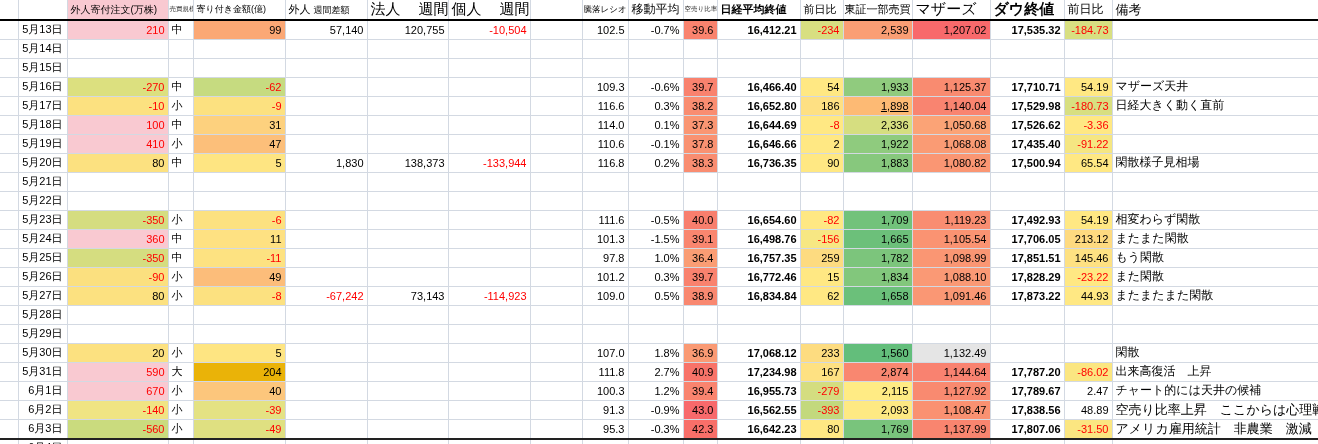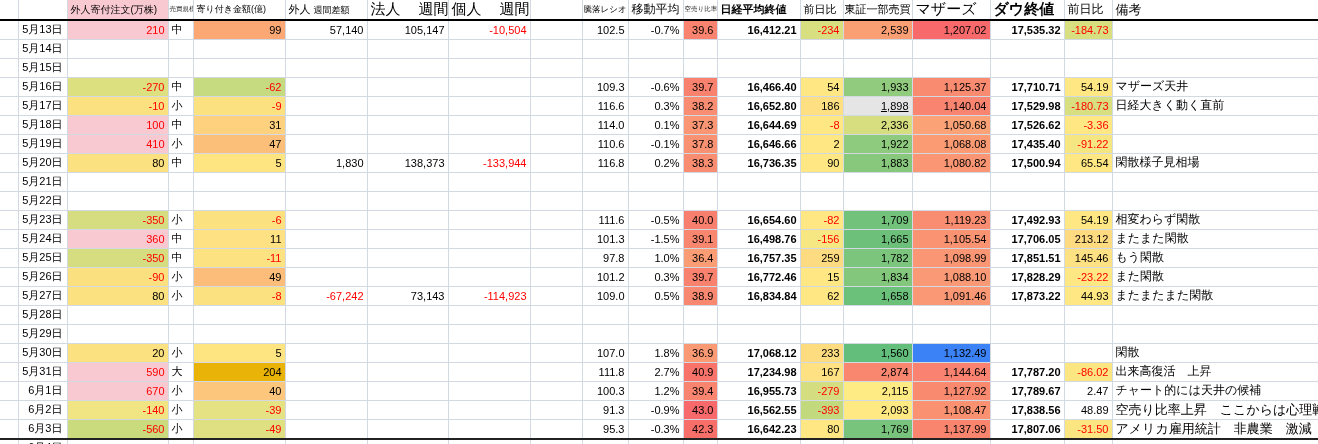--- a/index.html
+++ b/index.html
@@ -87,21 +87,21 @@
       </tr>
     </thead>
     <tbody>
         <tr>
           <td class="rowhead"></td>
           <td class="date">5月13日</td>
           <td class="num red" style="background: rgb(249, 201, 209);">210</td>
           <td class="size">中</td>
           <td class="num" style="background: rgb(251, 168, 117);">99</td>
           <td class="num">57,140</td>
-          <td class="num">105,147</td>
+          <td class="num">120,755</td>
           <td class="num red">-10,504</td>
           <td class=""></td>
           <td class="num">102.5</td>
           <td class="num">-0.7%</td>
           <td class="num" style="background: rgb(249, 131, 110);">39.6</td>
           <td class="num bold">16,412.21</td>
           <td class="num red" style="background: rgb(216, 223, 129);">-234</td>
           <td class="num" style="background: rgb(250, 158, 116);">2,539</td>
           <td class="num" style="background: rgb(248, 105, 107);">1,207.02</td>
           <td class="num bold">17,535.32</td>
@@ -179,21 +179,21 @@
           <td class="num red" style="background: rgb(252, 225, 128);">-9</td>
           <td class="num"></td>
           <td class="num"></td>
           <td class="num"></td>
           <td class=""></td>
           <td class="num">116.6</td>
           <td class="num">0.3%</td>
           <td class="num" style="background: rgb(249, 141, 113);">38.2</td>
           <td class="num bold">16,652.80</td>
           <td class="num" style="background: rgb(254, 224, 131);">186</td>
-          <td class="num" style="background: #e5e5e5; text-decoration: underline;">1,898</td>
+          <td class="num" style="background: #fdba74; text-decoration: underline;">1,898</td>
           <td class="num" style="background: rgb(249, 132, 112);">1,140.04</td>
           <td class="num bold">17,529.98</td>
           <td class="num red" style="background: rgb(216, 223, 129);">-180.73</td>
           <td class="remark">日経大きく動く直前</td>
         </tr>
         <tr>
           <td class="rowhead"></td>
           <td class="date">5月18日</td>
           <td class="num red" style="background: rgb(249, 201, 209);">100</td>
           <td class="size">中</td>
@@ -453,21 +453,21 @@
           <td class="num"></td>
           <td class="num"></td>
           <td class="num"></td>
           <td class=""></td>
           <td class="num">107.0</td>
           <td class="num">1.8%</td>
           <td class="num" style="background: rgb(250, 154, 116);">36.9</td>
           <td class="num bold">17,068.12</td>
           <td class="num" style="background: rgb(253, 220, 128);">233</td>
           <td class="num" style="background: rgb(99, 190, 123);">1,560</td>
-          <td class="num" style="background: #3b82f6;">1,132.49</td>
+          <td class="num" style="background: #e5e5e5;">1,132.49</td>
           <td class="num bold"></td>
           <td class="num"></td>
           <td class="remark">閑散</td>
         </tr>
         <tr>
           <td class="rowhead"></td>
           <td class="date">5月31日</td>
           <td class="num red" style="background: rgb(249, 201, 209);">590</td>
           <td class="size">大</td>
           <td class="num" style="background: #eab308;">204</td>

